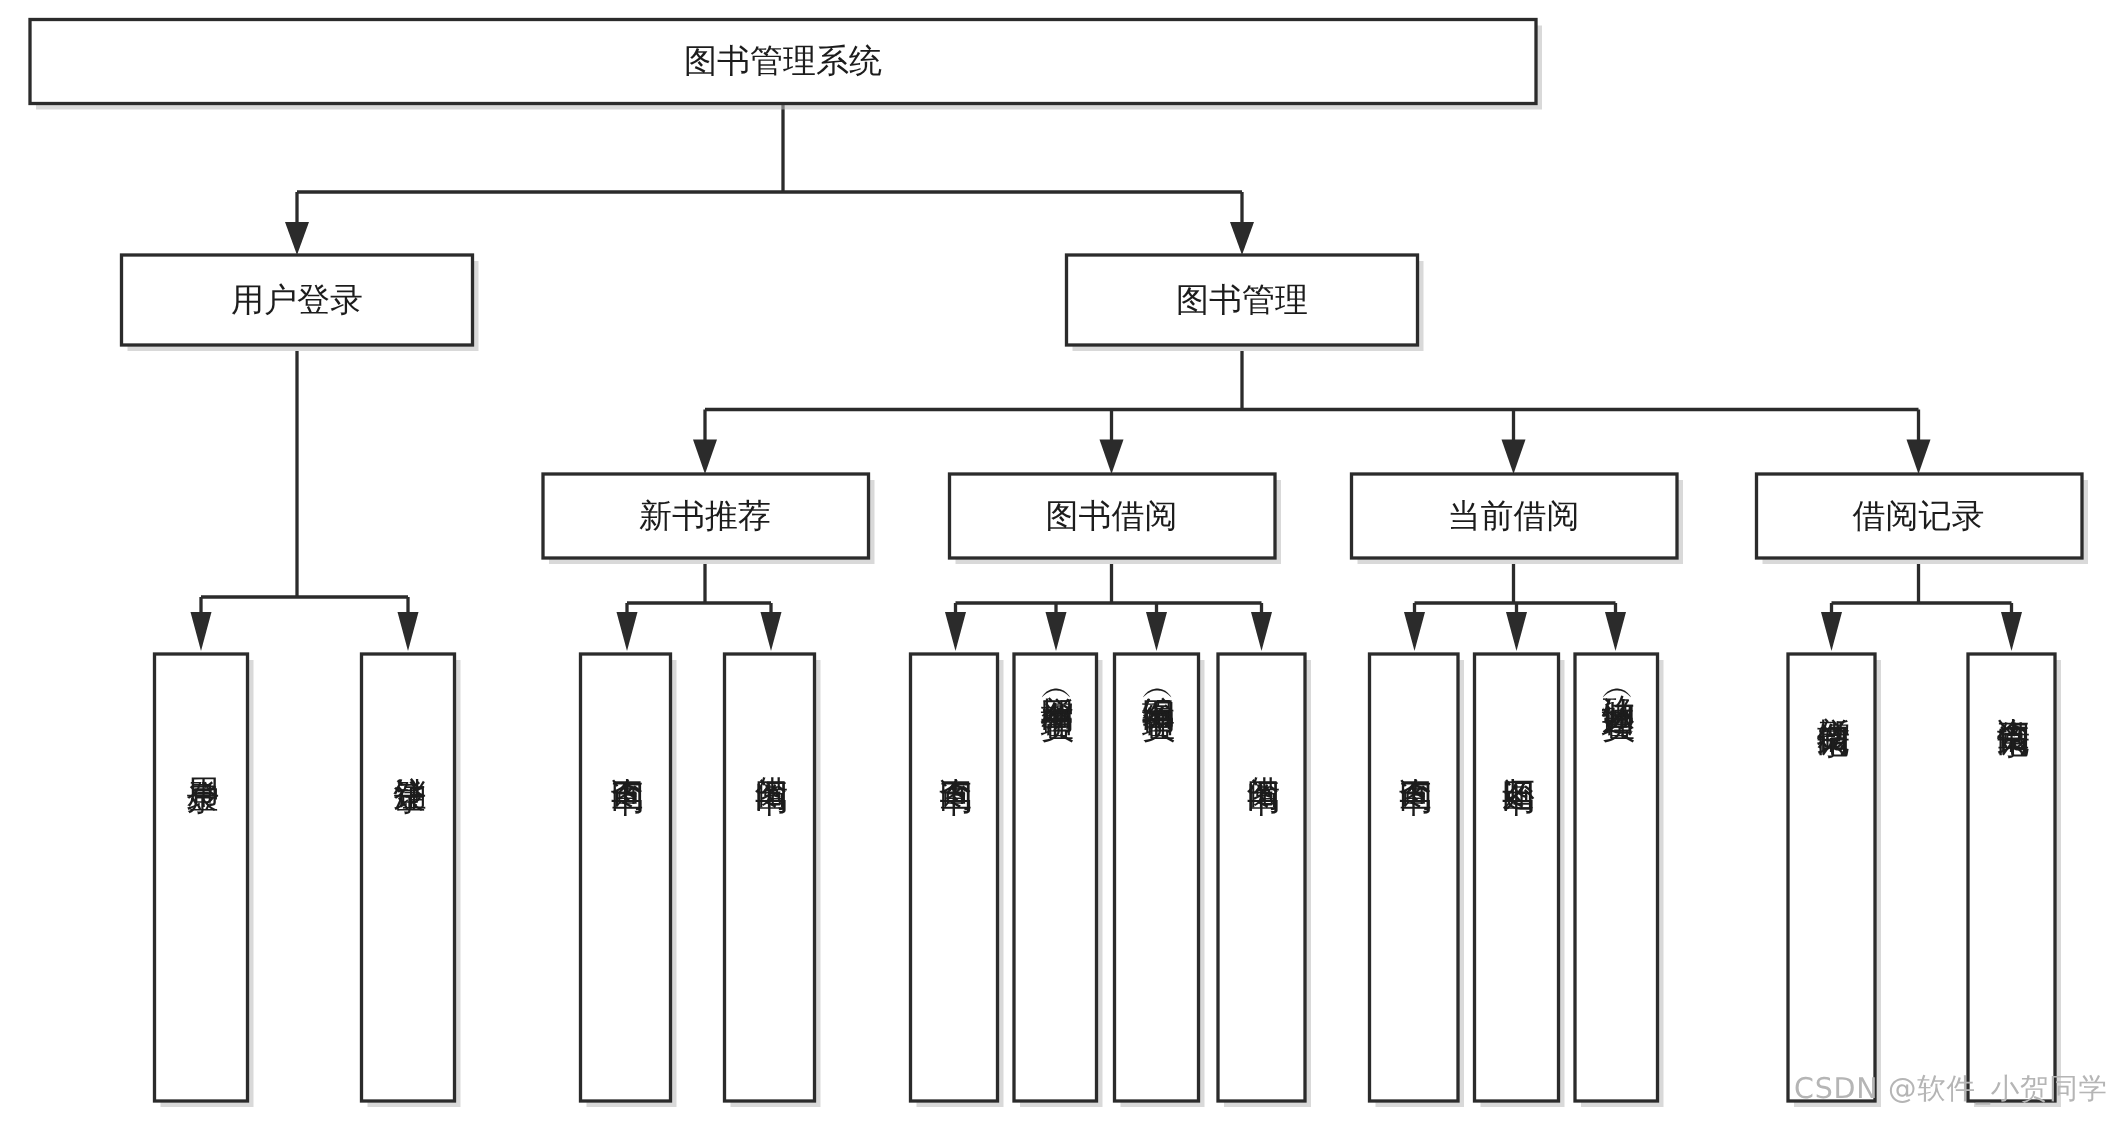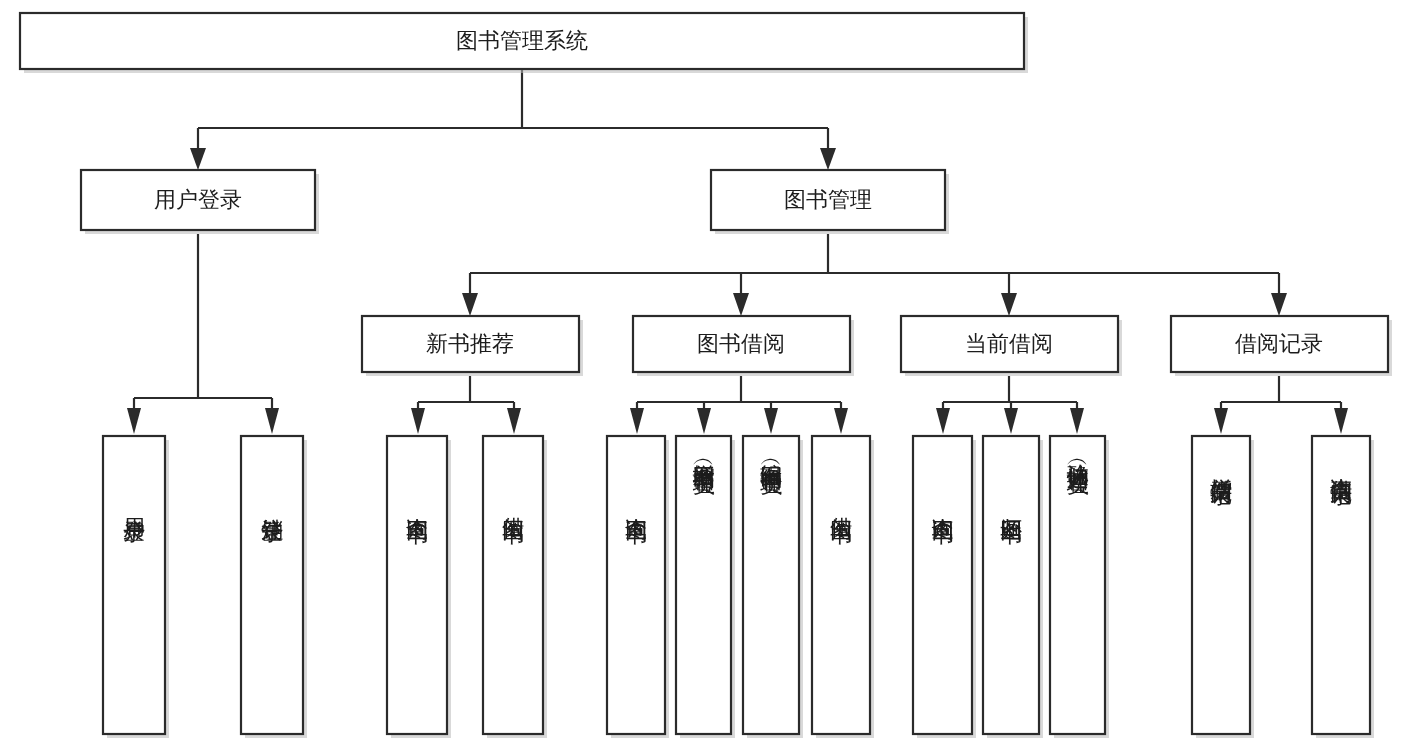--- a/index.html
+++ b/index.html
@@ -251,14 +251,15 @@
     <span class="node-label-v">确认归还（管理员）</span>
   </div>
 
   <div class="vlabel-wrap" style="left:1192px; top:460px; width:58px; height:275px;">
     <span class="node-label-v">新增借阅记录</span>
   </div>
   <div class="vlabel-wrap" style="left:1312px; top:460px; width:58px; height:275px;">
     <span class="node-label-v">查询借阅记录</span>
   </div>
 
+  <div class="watermark" style="left:1196px; top:713px;">CSDN @软件_小贺同学</div>
 
 </div>
 
 </body></html>

